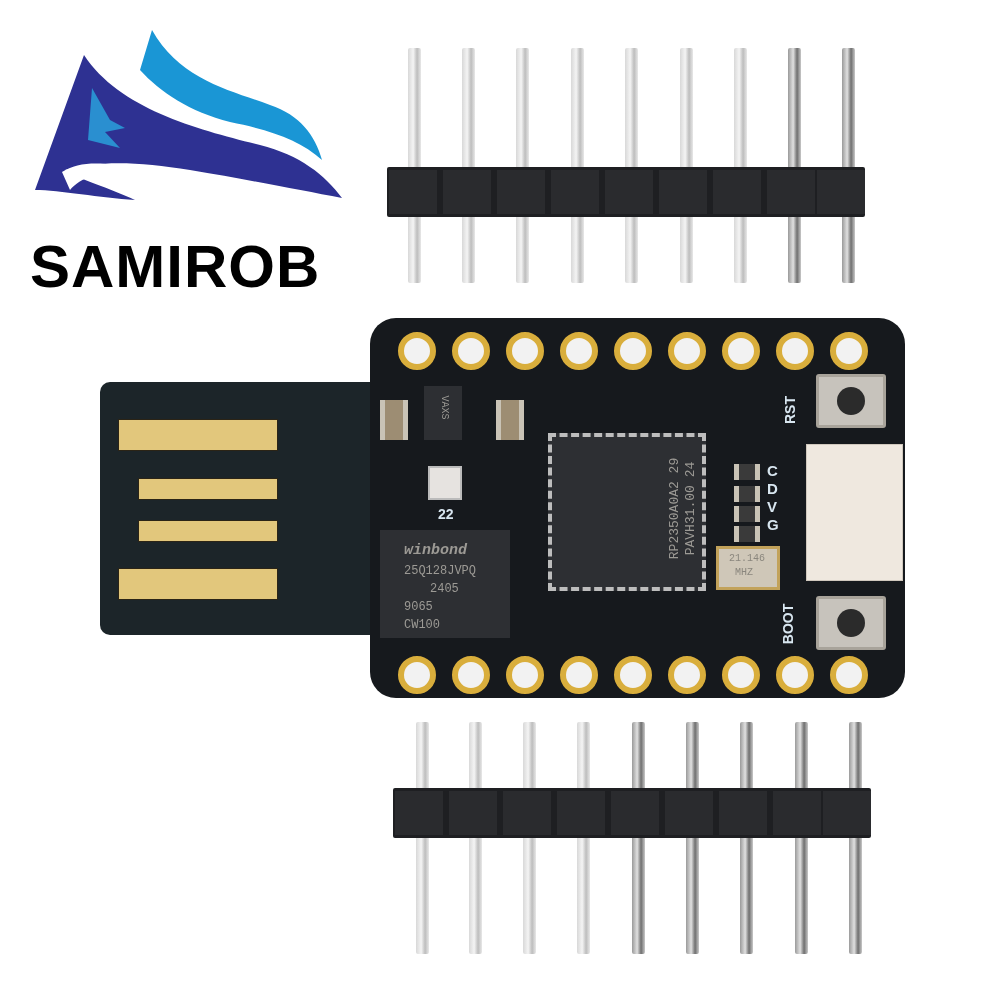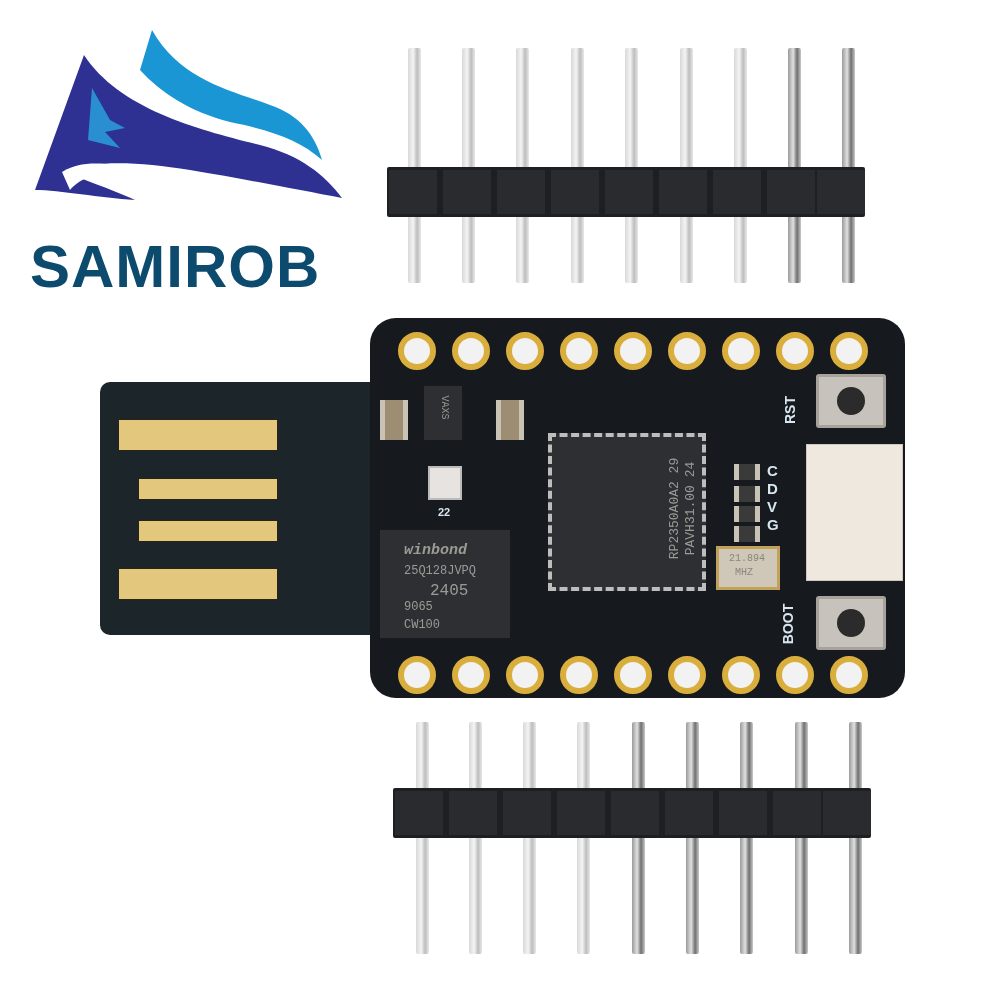--- a/index.html
+++ b/index.html
@@ -1,18 +1,18 @@
 <!DOCTYPE html>
 <html><head>
 <meta charset="utf-8">
 <style>
   html,body{margin:0;padding:0;background:#fff;}
   body{width:1000px;height:1000px;position:relative;overflow:hidden;font-family:"Liberation Sans",sans-serif;}
   .abs{position:absolute;}
-  .brand-text{left:30px;top:232px;font-weight:bold;font-size:60px;color:#0c4a6e;letter-spacing:1px;font-family:"Liberation Sans",sans-serif;}
+  .brand-text{left:30px;top:232px;font-weight:bold;font-size:60px;color:#000000;letter-spacing:1px;font-family:"Liberation Sans",sans-serif;}
   .header{position:absolute;height:50px;background:#1e1f22;border-radius:2px;}
   .pin{position:absolute;width:13px;background:linear-gradient(90deg,#d8d8d8,#f4f4f4 40%,#bdbdbd 70%,#e8e8e8);border-radius:2px;}
   .pin.dark{background:linear-gradient(90deg,#9a9a9a,#e0e0e0 40%,#6f6f6f 70%,#c9c9c9);}
   .seg{position:absolute;top:3px;width:48px;height:44px;background:#2a2b2e;}
   .pcb{left:370px;top:318px;width:535px;height:380px;background:#16191d;border-radius:26px;}
   .usb-tab{left:100px;top:382px;width:290px;height:253px;background:#1c2529;border-radius:10px 0 0 10px;}
   .gold{position:absolute;background:#e2c77c;border:1px solid #2b2416;}
   .pad{position:absolute;width:26px;height:26px;border-radius:50%;background:#f2f2f2;border:6px solid #d9ae3c;}
   .chip{position:absolute;background:#2d2f33;}
   .chiptext{position:absolute;color:#9c9a95;font-family:"Liberation Mono",monospace;}
@@ -87,37 +87,37 @@
     <div class="pad" style="left:460px;top:338px;"></div>
 
   <div class="smd" style="left:10px;top:82px;width:18px;height:40px;background:#9d8d73;"></div>
   <div class="smd" style="left:126px;top:82px;width:18px;height:40px;background:#9d8d73;"></div>
 
   <div class="chip" style="left:54px;top:68px;width:38px;height:54px;">
     <div class="chiptext" style="left:8px;top:16px;font-size:10px;transform:rotate(90deg);">VAXS</div>
   </div>
 
   <div class="abs" style="left:58px;top:148px;width:30px;height:30px;background:#e6e3e0;border:2px solid #bbb;"></div>
-  <div class="silk" style="left:68px;top:188px;font-size:11px;">22</div>
+  <div class="silk" style="left:68px;top:188px;font-size:14px;">22</div>
 
   <div class="chip" style="left:178px;top:115px;width:150px;height:150px;border:4px dashed #bdbdbd;">
     <div class="chiptext" style="left:72px;top:64px;font-size:13px;transform:rotate(-90deg);transform-origin:center;white-space:nowrap;">RP2350A0A2 29</div>
     <div class="chiptext" style="left:92px;top:64px;font-size:13px;transform:rotate(-90deg);transform-origin:center;white-space:nowrap;">PAVH31.00 24</div>
   </div>
 
   <div class="chip" style="left:10px;top:212px;width:130px;height:108px;">
     <div class="chiptext" style="left:24px;top:12px;font-size:15px;font-style:italic;font-weight:bold;">winbond</div>
     <div class="chiptext" style="left:24px;top:34px;font-size:12px;">25Q128JVPQ</div>
-    <div class="chiptext" style="left:50px;top:52px;font-size:16px;">2405</div>
+    <div class="chiptext" style="left:50px;top:52px;font-size:12px;">2405</div>
     <div class="chiptext" style="left:24px;top:70px;font-size:12px;">9065</div>
     <div class="chiptext" style="left:24px;top:88px;font-size:12px;">CW100</div>
   </div>
 
   <div class="abs" style="left:346px;top:228px;width:58px;height:38px;background:#cfc7b8;border:3px solid #c2a25a;">
-    <div class="chiptext" style="left:10px;top:4px;font-size:10px;color:#8a867d;">21.894</div>
+    <div class="chiptext" style="left:10px;top:4px;font-size:10px;color:#8a867d;">21.146</div>
     <div class="chiptext" style="left:16px;top:18px;font-size:10px;color:#8a867d;">MHZ</div>
   </div>
 
   <div class="smd" style="left:364px;top:146px;width:16px;height:16px;"></div>
   <div class="smd" style="left:364px;top:168px;width:16px;height:16px;"></div>
   <div class="smd" style="left:364px;top:188px;width:16px;height:16px;"></div>
   <div class="smd" style="left:364px;top:208px;width:16px;height:16px;"></div>
   <div class="silk" style="left:397px;top:144px;font-size:15px;">C</div>
   <div class="silk" style="left:397px;top:162px;font-size:15px;">D</div>
   <div class="silk" style="left:397px;top:180px;font-size:15px;">V</div>

